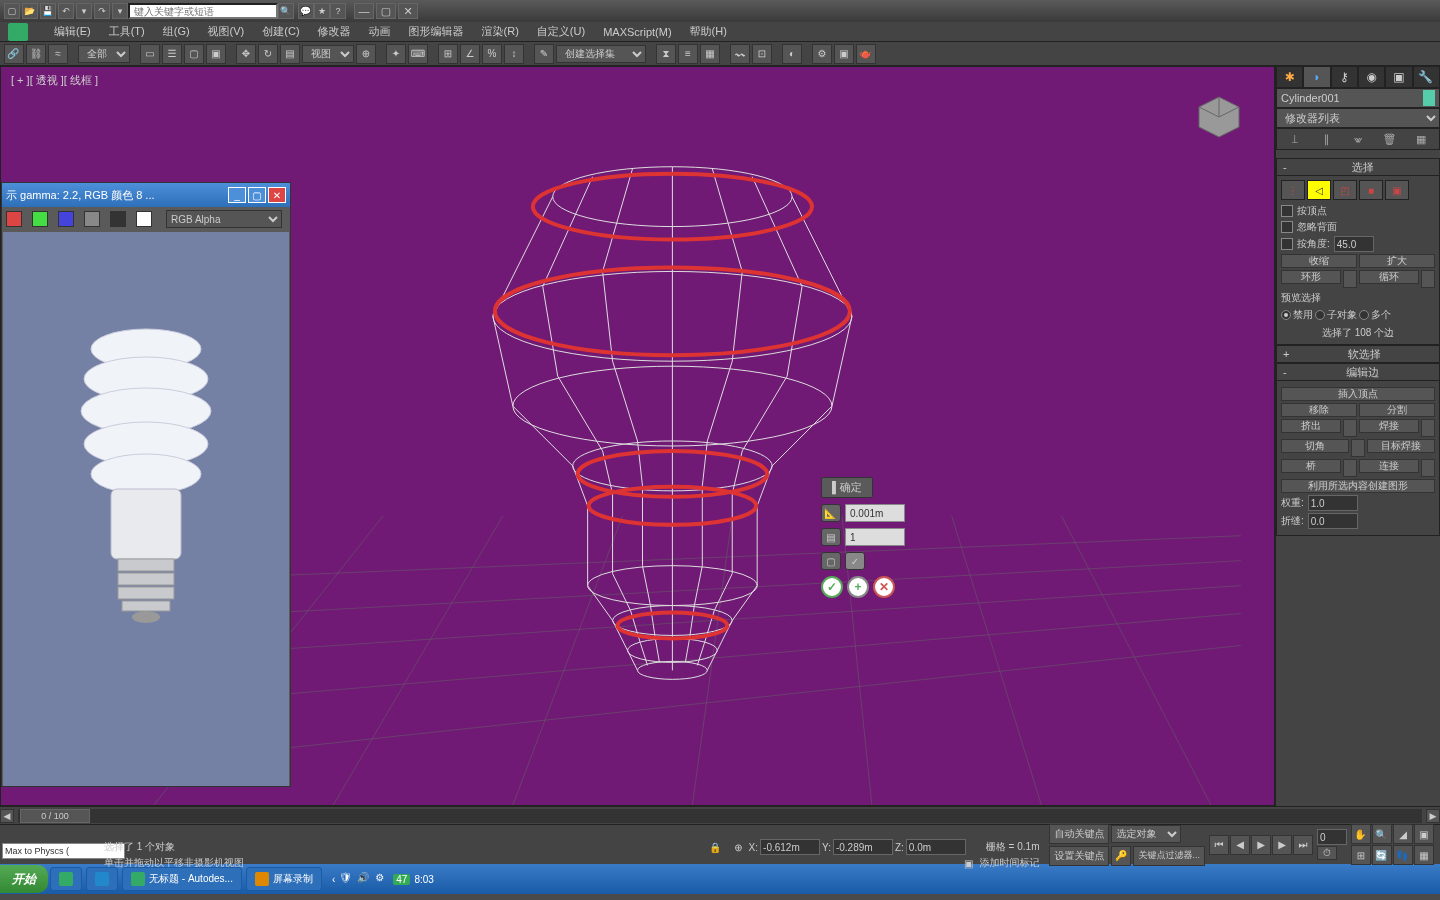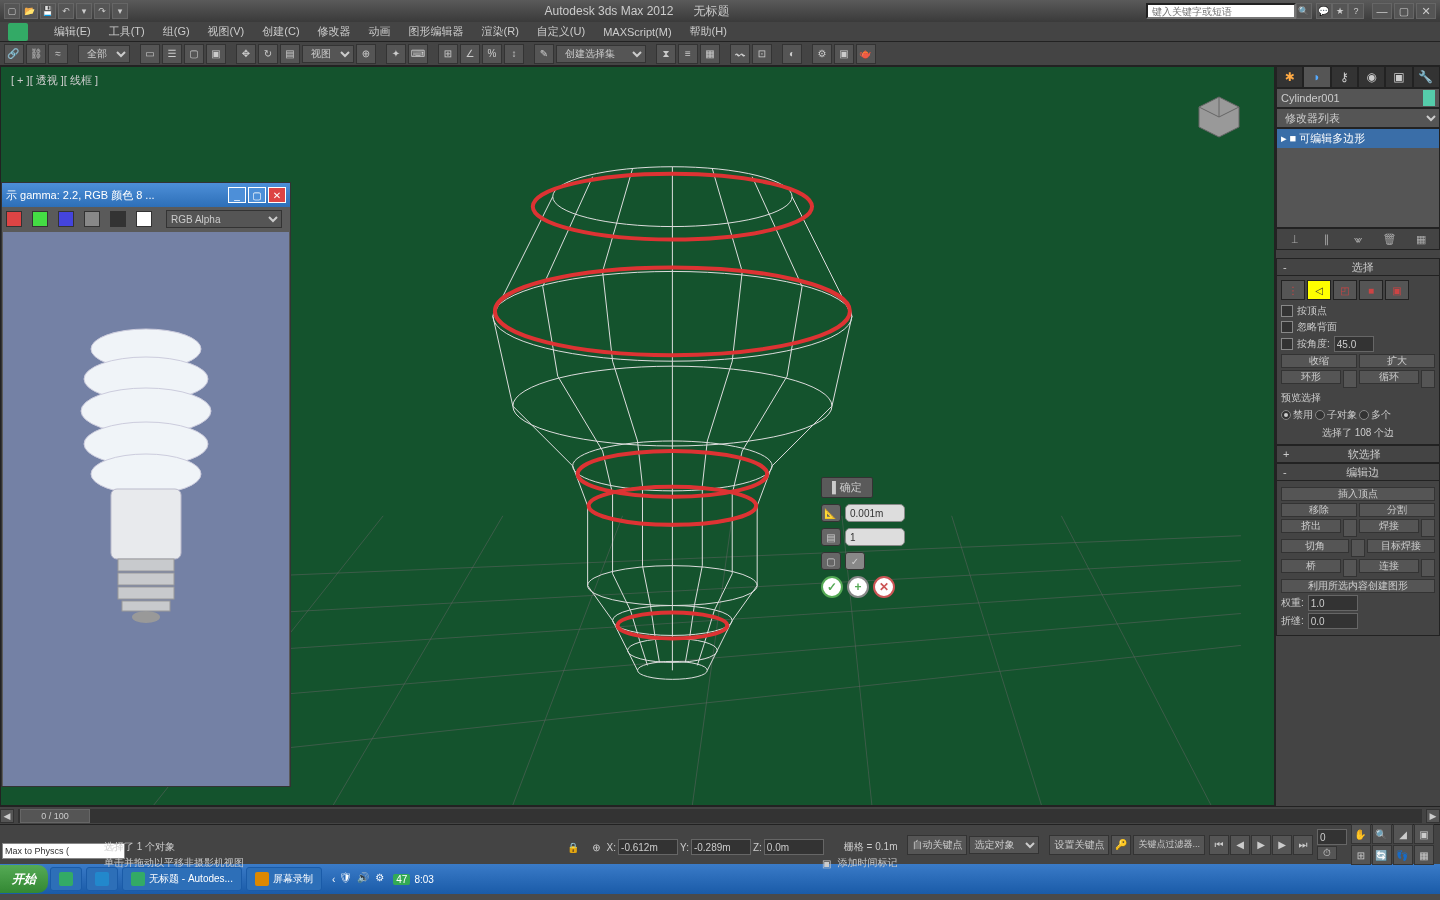--- a/index.html
+++ b/index.html
@@ -17,28 +17,28 @@
 .menubar { height: 20px; background: #444; display: flex; align-items: center; padding: 0 8px; gap: 18px; border-bottom: 1px solid #222; }
 .menu-item { color: #ccc; font-size: 11px; cursor: pointer; }
 .app-logo { width: 20px; height: 18px; background: #3a6; border-radius: 2px; margin-right: 8px; }
 
 .toolbar { height: 24px; background: #444; display: flex; align-items: center; padding: 0 4px; gap: 2px; border-bottom: 1px solid #222; }
 .tool-btn { width: 20px; height: 20px; background: #555; border: 1px solid #333; display: flex; align-items: center; justify-content: center; font-size: 10px; }
 .tool-dropdown { height: 18px; background: #555; border: 1px solid #333; color: #ccc; font-size: 10px; padding: 0 4px; }
 .tool-sep { width: 6px; }
 
 .main-area { display: flex; height: 740px; }
-.viewport-container { flex: 1; background: #14532d; position: relative; border: 1px solid #222; }
+.viewport-container { flex: 1; background: #701a75; position: relative; border: 1px solid #222; }
 .viewport-label { position: absolute; top: 6px; left: 10px; color: #ccc; font-size: 11px; }
 .viewport { width: 100%; height: 100%; }
 
 .floating-panel { position: absolute; top: 410px; left: 820px; display: flex; flex-direction: column; gap: 6px; }
 .fp-row { display: flex; align-items: flex-start; gap: 4px; }
 .fp-label { background: #5a5a5a; border: 1px solid #333; padding: 2px 10px; border-radius: 2px; font-size: 11px; color: #ccc; }
-.fp-input { width: 60px; height: 18px; background: #ddd; border: 1px solid #888; color: #333; font-size: 10px; padding: 0 4px; border-radius: 5px; }
+.fp-input { width: 60px; height: 18px; background: #ddd; border: 1px solid #888; color: #333; font-size: 10px; padding: 0 4px; border-radius: 0; }
 .fp-icon { width: 20px; height: 18px; background: #666; border: 1px solid #333; border-radius: 3px; display: flex; align-items: center; justify-content: center; font-size: 10px; }
 .fp-circle { width: 22px; height: 22px; border-radius: 50%; display: flex; align-items: center; justify-content: center; font-size: 12px; font-weight: bold; }
 .fp-ok { background: #fff; border: 2px solid #5a5; color: #5a5; }
 .fp-add { background: #fff; border: 2px solid #888; color: #5a5; }
 .fp-cancel { background: #fff; border: 2px solid #c55; color: #c55; }
 
 .command-panel { width: 165px; background: #444; border-left: 1px solid #222; display: flex; flex-direction: column; overflow: hidden; }
 .cp-tabs { display: flex; height: 22px; background: #333; }
 .cp-tab { flex: 1; display: flex; align-items: center; justify-content: center; border: 1px solid #222; font-size: 12px; }
 .cp-tab.active { background: #555; }
@@ -115,25 +115,20 @@
 <div class="titlebar">
   <div class="titlebar-icons">
     <div class="tb-icon">▢</div>
     <div class="tb-icon">📂</div>
     <div class="tb-icon">💾</div>
     <div class="tb-icon">↶</div>
     <div class="tb-icon">▾</div>
     <div class="tb-icon">↷</div>
     <div class="tb-icon">▾</div>
   </div>
-  <div class="titlebar-center">
-    <span>Autodesk 3ds Max 2012</span>
-    &nbsp;&nbsp;&nbsp;&nbsp;
-    <span>无标题</span>
-  </div>
   <input class="search-box" placeholder="键入关键字或短语" style="">
   <div class="tb-icon">🔍</div>
   <div class="tb-sep"></div>
   <div class="tb-icon">💬</div>
   <div class="tb-icon">★</div>
   <div class="tb-icon">?</div>
   <div class="win-controls">
     <div class="win-btn">—</div>
     <div class="win-btn">▢</div>
     <div class="win-btn">✕</div>
@@ -339,23 +334,20 @@
       <div class="cp-tab">⚷</div>
       <div class="cp-tab">◉</div>
       <div class="cp-tab">▣</div>
       <div class="cp-tab">🔧</div>
     </div>
     <div class="cp-name-field">
       <span>Cylinder001</span>
       <div class="cp-color-swatch"></div>
     </div>
     <select class="cp-dropdown"><option>修改器列表</option></select>
-    <div class="cp-list">
-      <div class="cp-list-item">▸ ■ <span>可编辑多边形</span></div>
-    </div>
     <div class="cp-icon-row">
       <div class="cp-small-icon">⟘</div>
       <div class="cp-small-icon">∥</div>
       <div class="cp-small-icon">⩖</div>
       <div class="cp-small-icon">🗑</div>
       <div class="cp-small-icon">▦</div>
     </div>
     <div style="height:8px"></div>
 
     <div class="rollout-header">
@@ -481,21 +473,21 @@
       <span style="margin-left:20px">栅格 = 0.1m</span>
     </div>
     <div class="status-line">
       <span>单击并拖动以平移非摄影机视图</span>
       <span style="flex:1"></span>
       <span style="margin:0 6px">▣</span>
       <span>添加时间标记</span>
     </div>
   </div>
   <div class="status-right">
-    <div style="display:flex;flex-direction:row;gap:10px">
+    <div style="display:flex;flex-direction:column;gap:2px">
       <div style="display:flex;gap:2px;align-items:center">
         <div class="sr-btn" style="width:auto;padding:0 4px">自动关键点</div>
         <select class="sr-dropdown"><option>选定对象</option></select>
       </div>
       <div style="display:flex;gap:2px;align-items:center">
         <div class="sr-btn" style="width:auto;padding:0 4px">设置关键点</div>
         <div class="sr-btn">🔑</div>
         <div class="sr-btn" style="width:auto;padding:0 4px;font-size:9px">关键点过滤器...</div>
       </div>
     </div>

